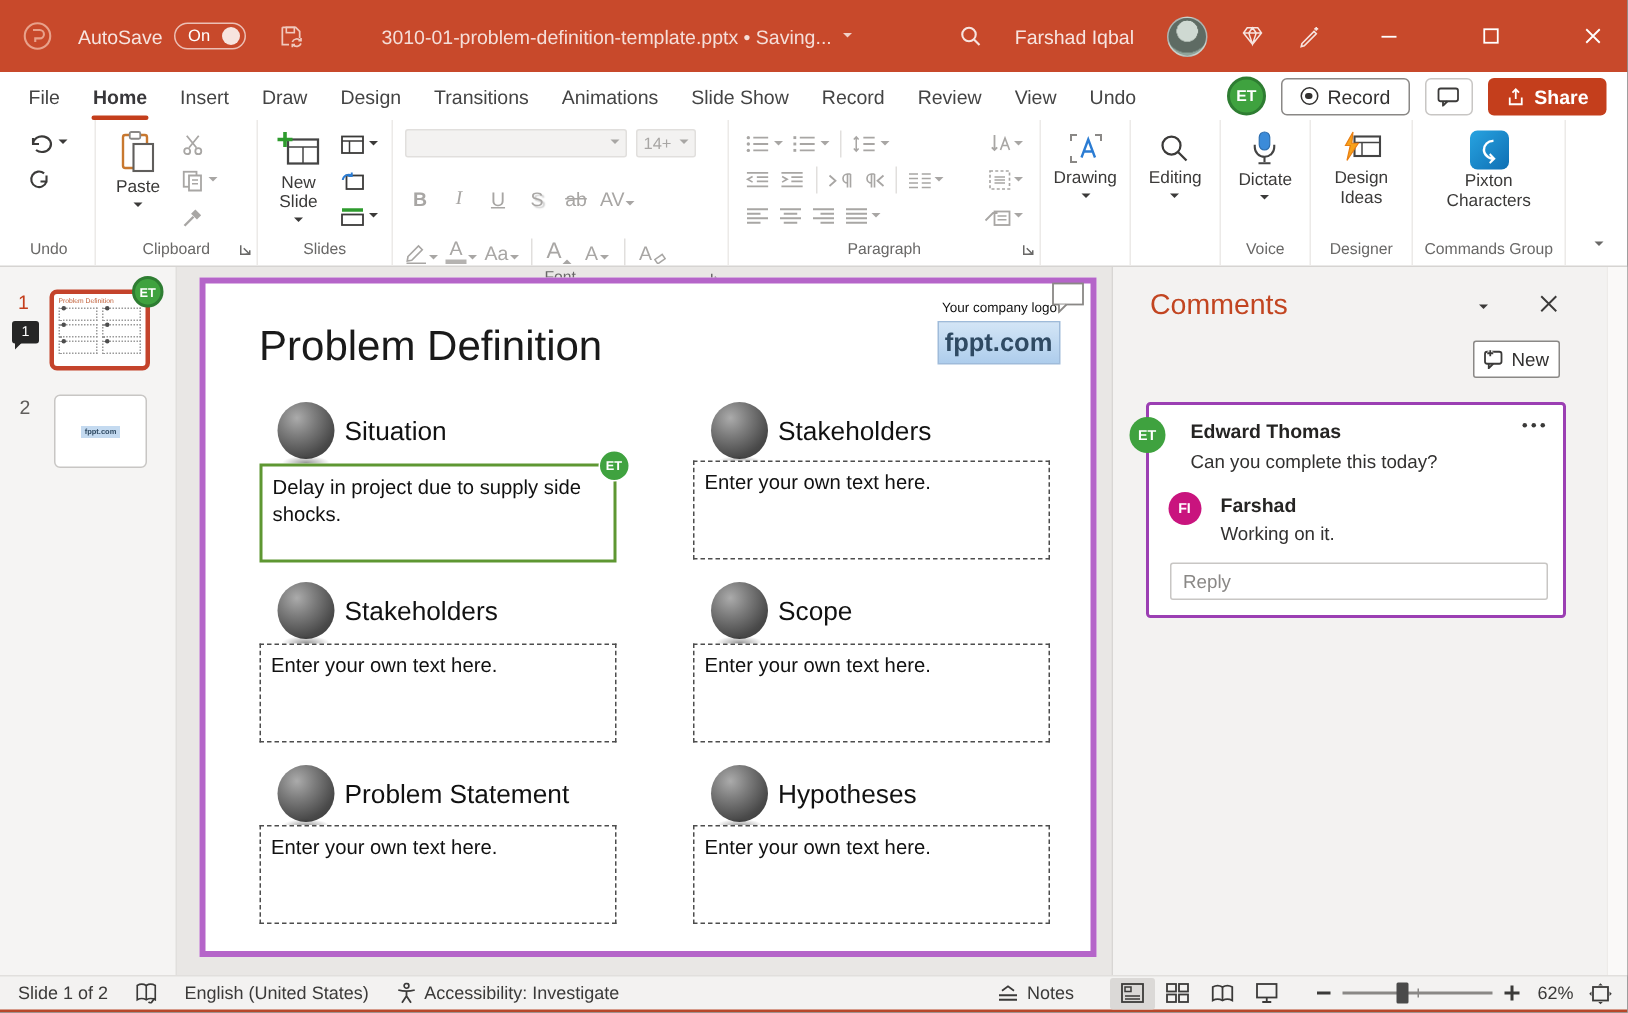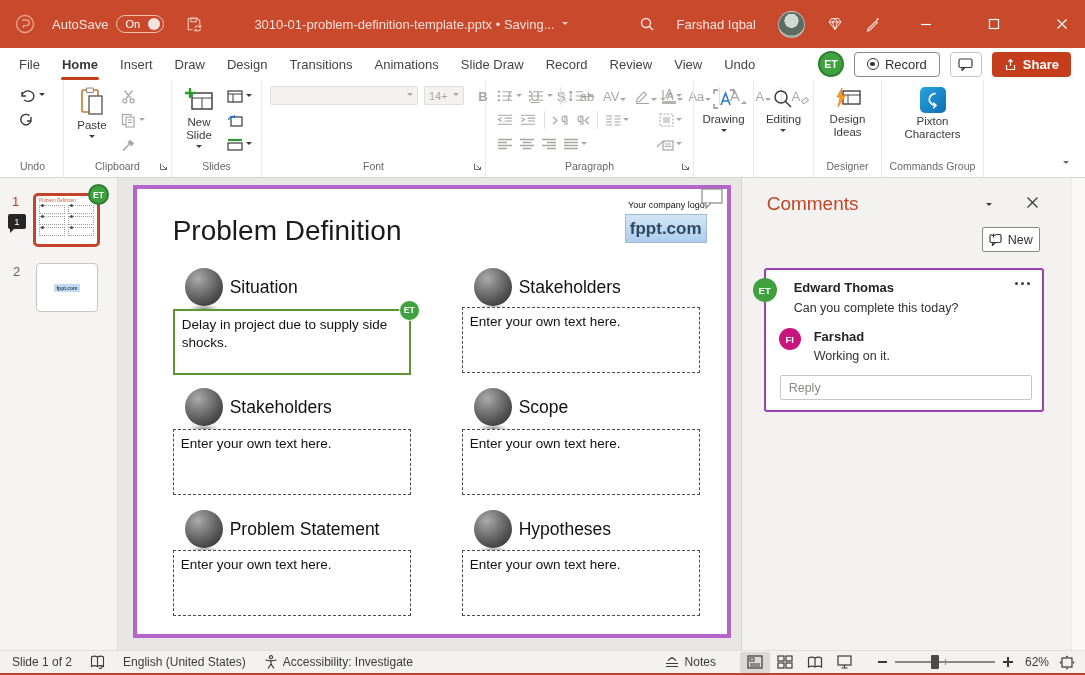--- a/index.html
+++ b/index.html
@@ -234,21 +234,21 @@
   </div>
 
   <div class="tabrow">
     <span class="tab">File</span>
     <span class="tab active">Home</span>
     <span class="tab">Insert</span>
     <span class="tab">Draw</span>
     <span class="tab">Design</span>
     <span class="tab">Transitions</span>
     <span class="tab">Animations</span>
-    <span class="tab">Slide Draw</span>
+    <span class="tab">Slide Show</span>
     <span class="tab">Record</span>
     <span class="tab">Review</span>
     <span class="tab">View</span>
     <span class="tab">Undo</span>
     <div class="tabrow-right">
       <span class="presence-badge">ET</span>
       <span class="btn-record">
         <span class="rec-dot"></span>
         <span>Record</span>
       </span>
@@ -362,21 +362,21 @@
                 <rect x="1" y="5" width="14" height="7" fill="none" stroke="currentColor" stroke-width="1.2"></rect>
               </svg>
             <span class="chev"></span>
           </span>
         </div>
       </div>
       <div class="glabel">Slides</div>
     </div>
 
     <div class="rgroup" style="width:224px">
-      <div class="gcontent" style="flex-direction:row; gap:1px; padding-top:4px;">
+      <div class="gcontent" style="flex-direction:column; gap:13px; padding-top:4px;">
         <div class="fontrow">
           <span class="fontbox">
               <span class="chev"></span>
             </span>
           <span class="sizebox">
             <span>14+</span>
               <span class="chev"></span>
           </span>
         </div>
         <div class="fontrow" style="gap:6px">
@@ -576,20 +576,34 @@
             <circle cx="10" cy="10" r="6" fill="none" stroke="#3b3a39" stroke-width="1.5"></circle>
             <path d="M14.5 14.5 L20 20" stroke="#3b3a39" stroke-width="1.5"></path>
           </svg>
           <span class="blabel">Editing</span>
           <span class="chev"></span>
         </div>
       </div>
       <div class="glabel"></div>
     </div>
 
+    <div class="rgroup" style="width:60px">
+      <div class="gcontent" style="justify-content:center">
+        <div class="bigbtn">
+          <svg width="22" height="25" viewBox="0 0 22 25">
+            <rect x="7.5" y="1" width="7" height="12" rx="3.5" fill="#3B8BD9" stroke="#2E6FB0" stroke-width="0.8"></rect>
+            <path d="M4.5 9.5 v1.5 a6.5 6.5 0 0 0 13 0 V9.5" fill="none" stroke="#444" stroke-width="1.4"></path>
+            <path d="M11 17.5 V21 M7 21.8 h8" stroke="#444" stroke-width="1.4"></path>
+          </svg>
+          <span class="blabel">Dictate</span>
+          <span class="chev"></span>
+        </div>
+      </div>
+      <div class="glabel">Voice</div>
+    </div>
 
     <div class="rgroup" style="width:68px">
       <div class="gcontent" style="justify-content:center">
         <div class="bigbtn" style="width:52px">
           <svg width="28" height="24" viewBox="0 0 28 24">
             <rect x="9" y="4" width="17" height="13" fill="#fff" stroke="#444" stroke-width="1.4"></rect>
             <path d="M9 8 h17 M14 8 v9" stroke="#444" stroke-width="1"></path>
             <path d="M8 1 L3 10 h3.2 L4 20 L11.5 8.5 H7.2 Z" fill="#F7A21B" stroke="#E97E12" stroke-width="0.8"></path>
           </svg>
           <span class="blabel">Design Ideas</span>

